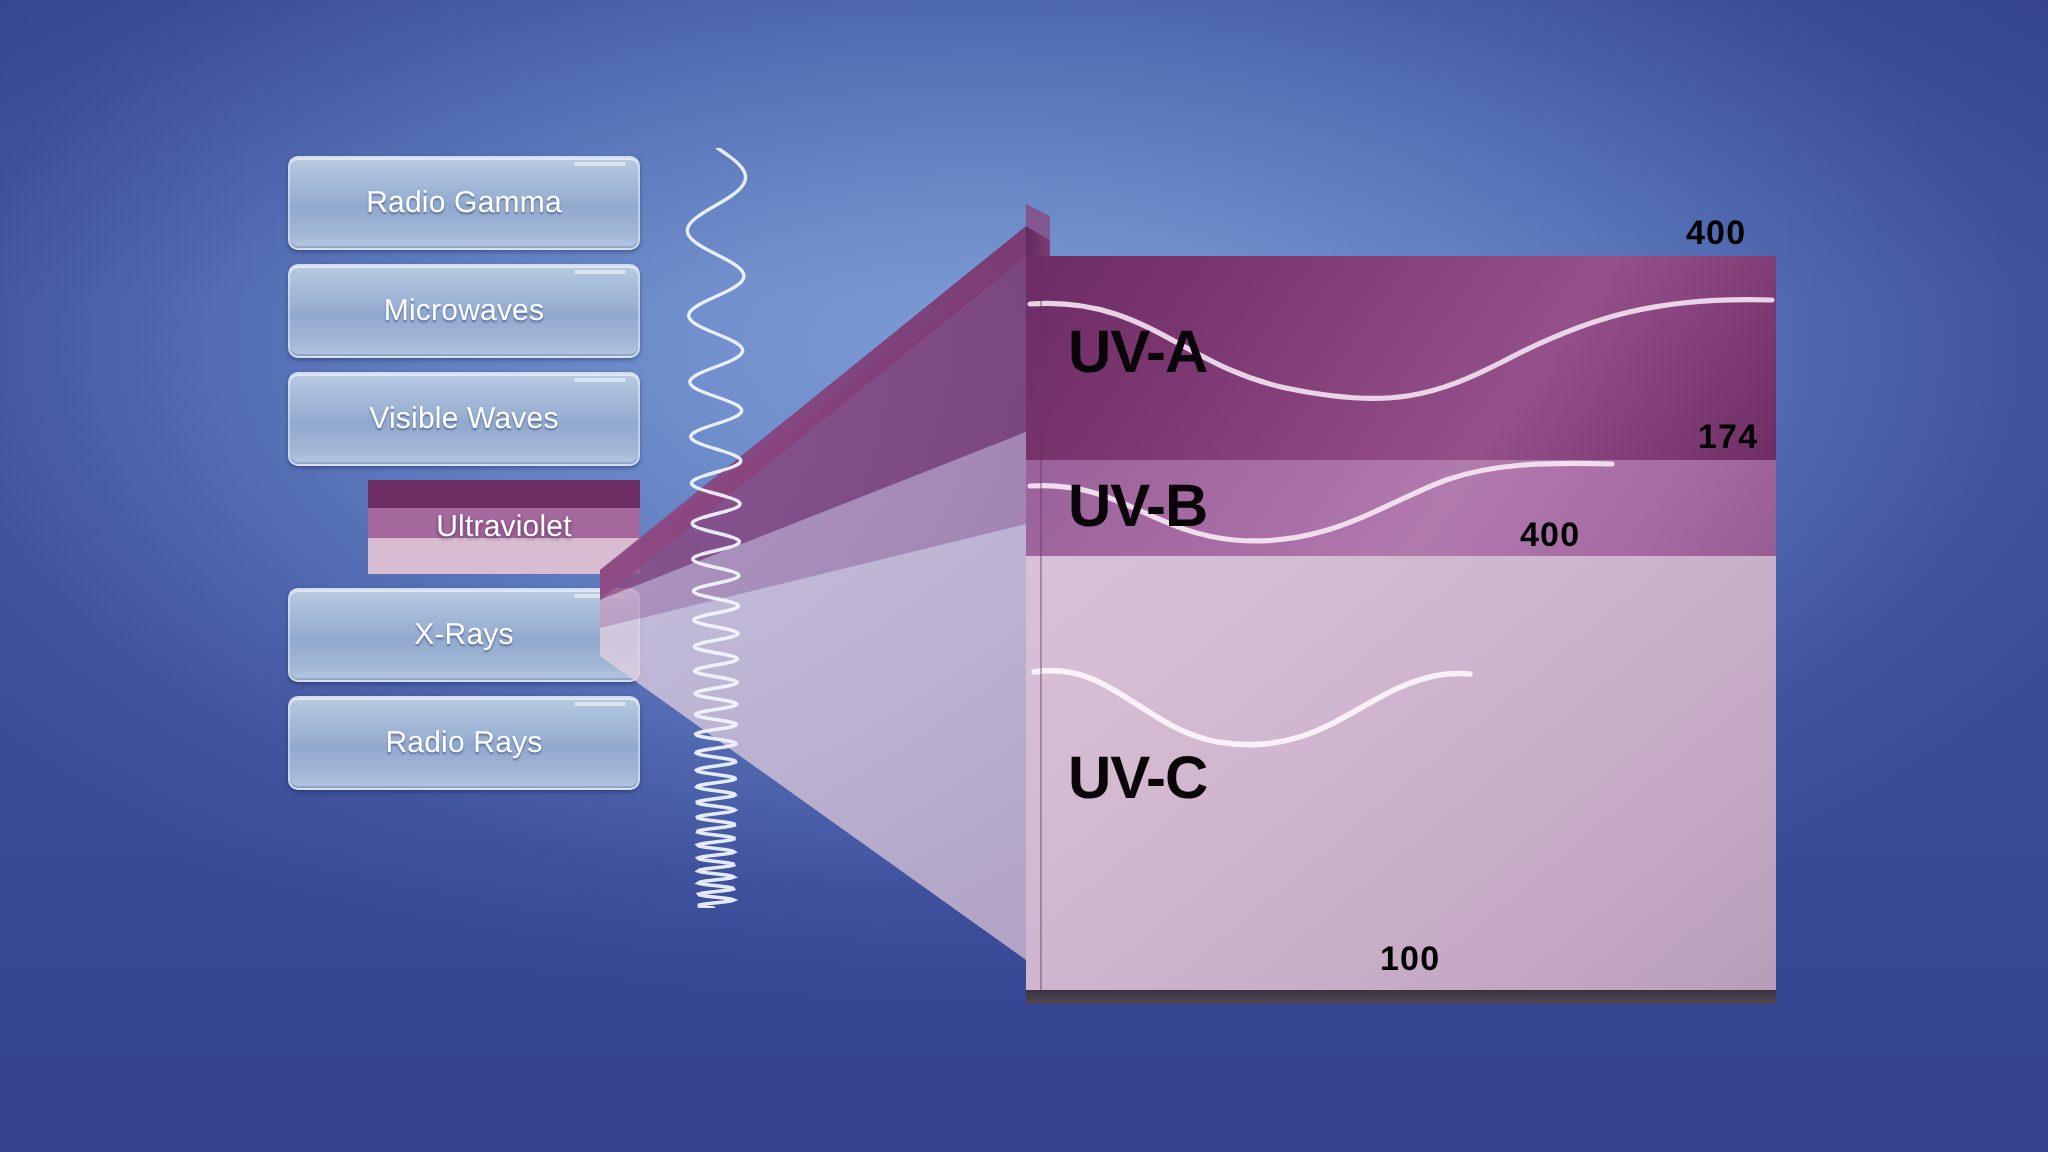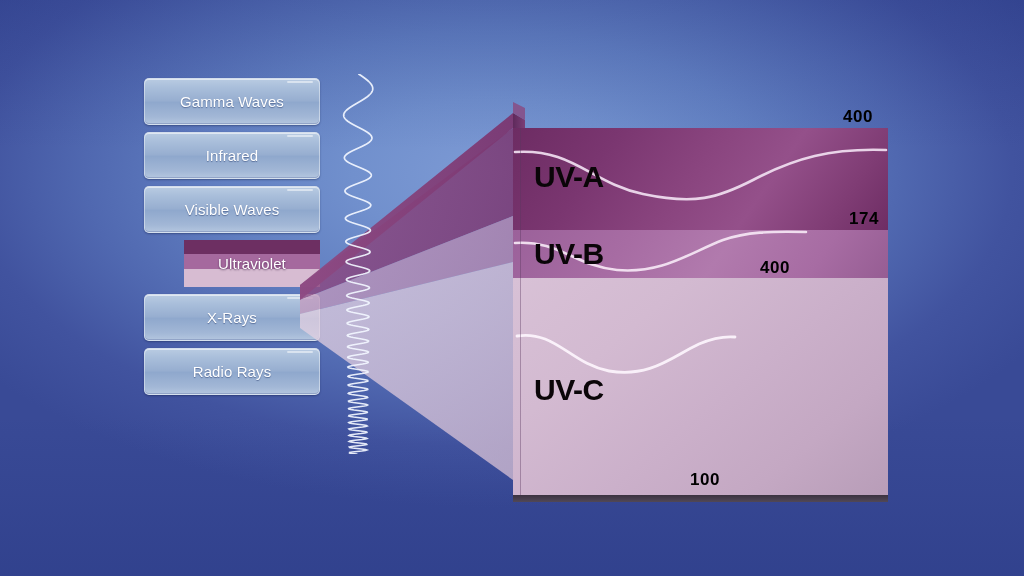--- a/index.html
+++ b/index.html
@@ -129,27 +129,27 @@
   #tick-100{ left:690px; top:470px; }
 </style>
 </head>
 <body>
 
 <div id="backdrop"></div>
 
 <div id="spectrum-list">
 
   <div class="spectrum-item">
-    <span class="label">Gamma Waves</span>
-  </div>
-
-
-  <div class="spectrum-item">
-    <span class="label">Infrared</span>
-  </div>
+    <span class="label">Radio Gamma</span>
+  </div>
+
+  <div class="spectrum-item">
+    <span class="label">Microwaves</span>
+  </div>
+
 
   <div class="spectrum-item">
     <span class="label">Visible Waves</span>
   </div>
 
   <div class="spectrum-item uv">
     <span class="label">Ultraviolet</span>
   </div>
 
   <div class="spectrum-item">

